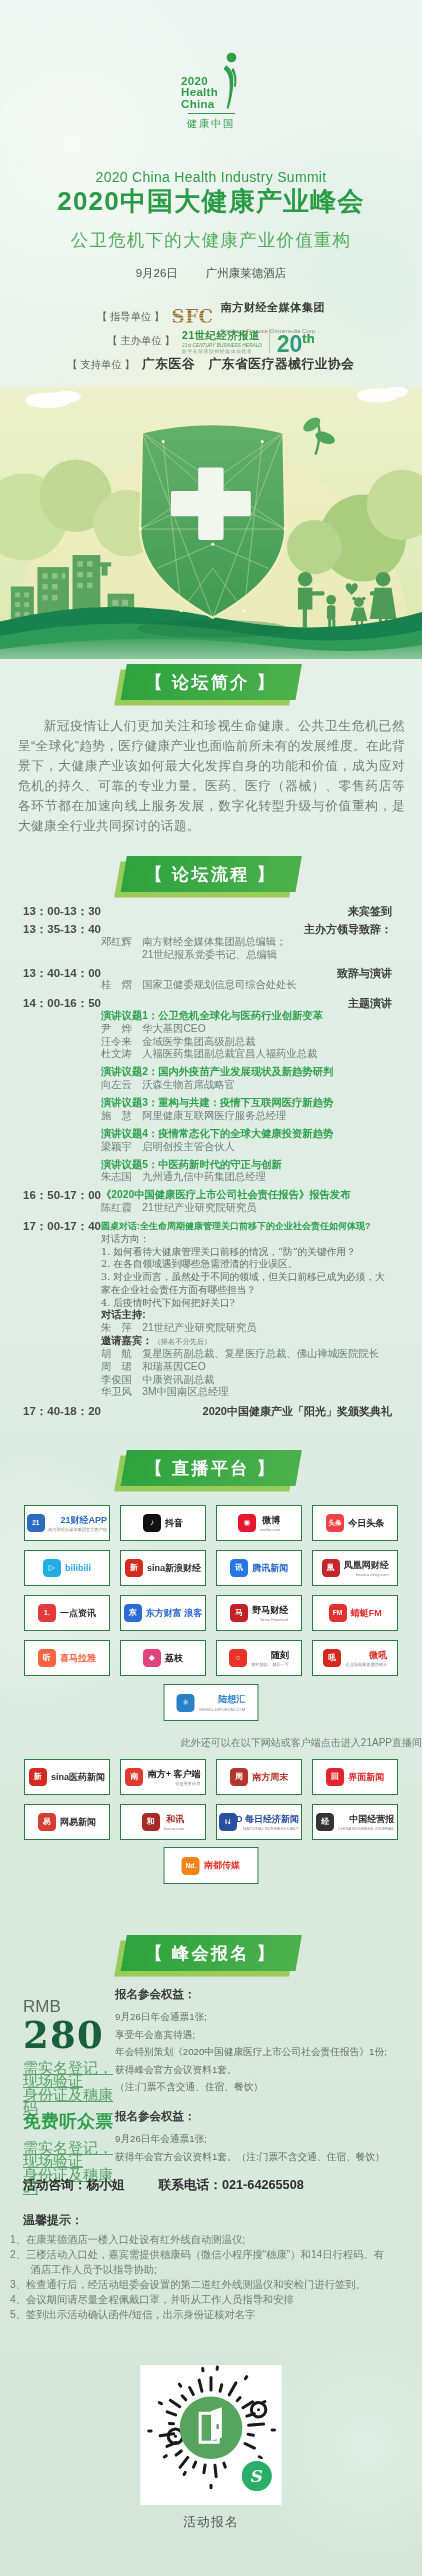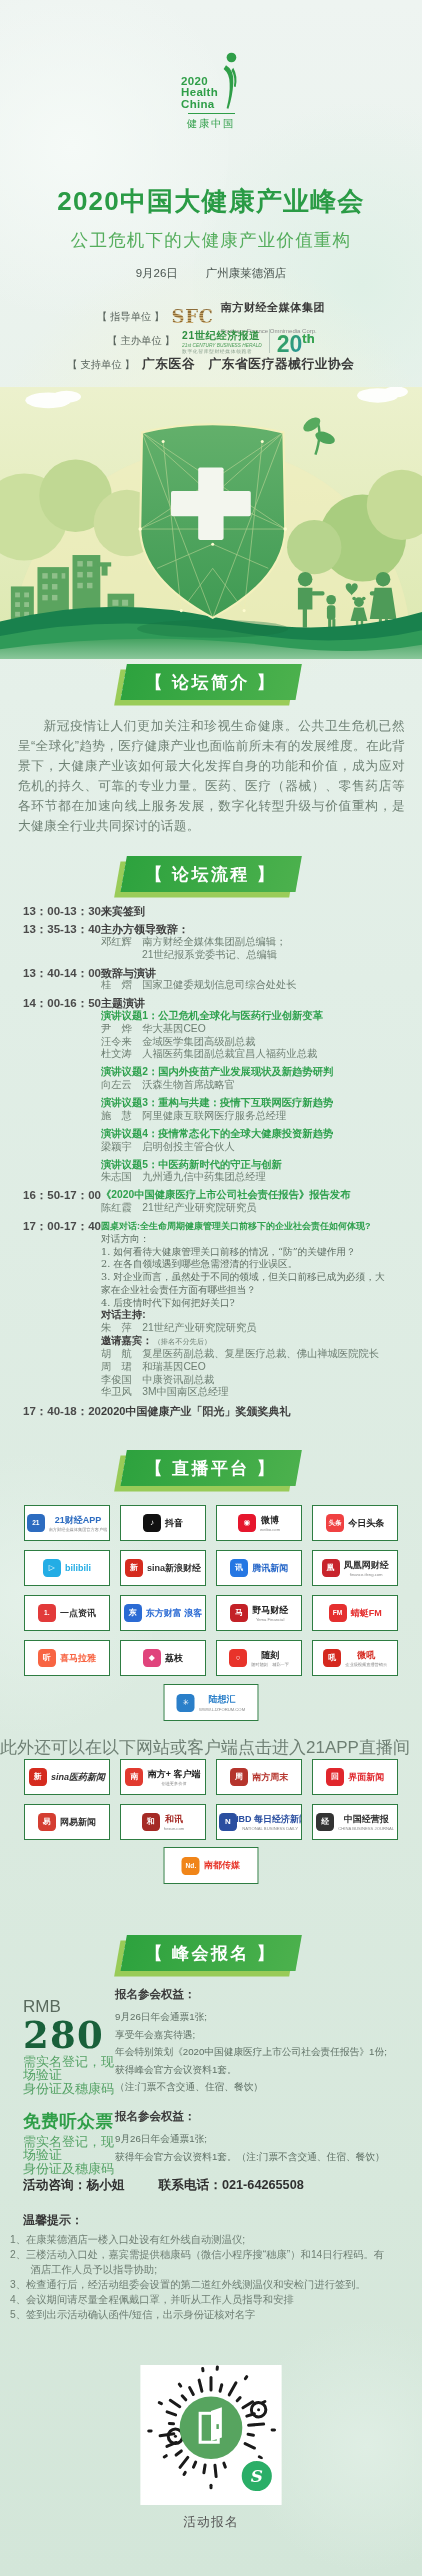--- a/index.html
+++ b/index.html
@@ -58,48 +58,48 @@
 
   .intro-text{position:absolute;top:716px;left:18px;width:387px;color:#6e8074;font-size:12.7px;line-height:20px;
     text-align:justify;text-indent:2em;letter-spacing:0.3px;}
 
   
   .agenda{position:absolute;top:905px;left:0;width:423px;}
   .agenda-row{display:flex;margin-bottom:5.4px;}
   .agenda-time{flex:none;width:101px;padding-left:23px;box-sizing:border-box;color:#4a4a4a;font-size:11.5px;font-weight:bold;line-height:12.7px;}
   .agenda-content{width:291px;}
   .agenda-content>div{line-height:12.7px;}
-  .a-bold{color:#3d3d3d;font-size:11px;font-weight:bold;}
+  .a-bold{color:#3d3d3d;font-size:11px;font-weight:bold;text-align:right;}
   .a-green{color:#2fa14e;font-size:10.3px;font-weight:bold;}
   .a-green-sm{color:#2fa14e;font-size:9px;font-weight:bold;}
   .a-speaker{color:#6e7f73;font-size:10.3px;}
   .a-speaker-indent{color:#6e7f73;font-size:10.3px;padding-left:41px;}
   .a-label{color:#3d3d3d;font-size:10.3px;font-weight:bold;}
   .a-kai{color:#5e6e63;font-size:9.7px;font-family:"DejaVu Serif","Liberation Serif",serif;}
   .a-gap{height:5.4px;}
   .a-note{color:#6e7f73;font-size:7.2px;font-weight:normal;margin-left:1.2px;}
 
   
   .lg-grid{position:absolute;left:24px;width:374px;display:grid;grid-template-columns:repeat(4,1fr);column-gap:10.3px;row-gap:9px;}
   .lg-box{background:#fff;border:1.2px solid #2e7d42;height:36px;box-sizing:border-box;display:flex;align-items:center;justify-content:center;gap:4.2px;overflow:hidden;padding:0 1.8px;}
   .lg-icon{flex:none;width:18px;height:18px;border-radius:4.2px;color:#fff;display:flex;align-items:center;justify-content:center;font-weight:bold;font-size:7.9px;line-height:7.9px;text-align:center;}
-  .lg-text{display:flex;flex-direction:column;align-items:center;min-width:0;}
+  .lg-text{display:flex;flex-direction:column;align-items:flex-end;min-width:0;}
   .lg-name{font-size:9px;font-weight:bold;white-space:nowrap;}
   .lg-sub{font-size:4.2px;color:#8a8a8a;margin-top:0.6px;white-space:nowrap;}
   .lg-center{position:absolute;left:50%;transform:translateX(-50%);width:95px;}
   .lg-center .lg-box{height:37px;}
-  .live-note{position:absolute;top:1736px;left:0;right:0;text-align:left;color:#6e7f73;font-size:17px;}
+  .live-note{position:absolute;top:1736px;left:0;right:0;text-align:right;color:#6e7f73;font-size:10px;}
 
   
   .ticket{position:absolute;left:0;width:423px;display:flex;}
   .ticket-left{flex:none;width:115px;padding-left:23px;box-sizing:border-box;}
   .ticket-right{width:284px;}
   .t-currency{color:#5a6a5e;font-size:17px;font-family:Liberation Sans, sans-serif;margin-top:10px;}
   .t-price{color:#19603a;font-size:37px;line-height:36px;font-weight:bold;font-family:"DejaVu Serif",serif;letter-spacing:1.2px;}
-  .t-note{color:#57a367;font-size:13px;line-height:13.3px;margin-top:2px;}
+  .t-note{color:#57a367;font-size:15px;line-height:13.3px;margin-top:8px;text-decoration:underline;}
   .t-name{color:#2f9e48;font-size:17.5px;font-weight:bold;letter-spacing:0.6px;}
   .benefits-title{color:#3c3c3c;font-size:11.5px;font-weight:bold;margin-bottom:6px;}
   .benefit-line{color:#5f7065;font-size:9.7px;line-height:17.5px;}
   .contact{position:absolute;top:2177px;left:23px;color:#303030;font-size:12.7px;font-weight:bold;}
   .contact .spacer{display:inline-block;width:34px;}
   .tips-title{position:absolute;top:2212px;left:23px;color:#383838;font-size:12px;font-weight:bold;}
   .tips{position:absolute;top:2232px;left:10px;width:381px;}
   .tip-line{color:#6e7e73;font-size:10.3px;line-height:15px;padding-left:2em;text-indent:-2em;}
 
   
@@ -128,20 +128,21 @@
           <circle cx="19" cy="9" r="8" fill="#2f9e48"></circle>
           <path d="M10,22 Q24,30 22,52 Q21,72 14,94 L11,93 Q17,70 16,52 Q16,36 6,28 Z" fill="#2f9e48"></path>
           <path d="M22,26 Q30,40 26,58 L23,57 Q26,42 19,30 Z" fill="#2f9e48"></path>
         </svg>
       </div>
       <div class="logo-divider"></div>
       <div class="logo-cn">健康中国</div>
     </div>
   </div>
 
+  <div class="title-en">2020 China Health Industry Summit</div>
   <div class="title-cn">2020中国大健康产业峰会</div>
   <div class="subtitle">公卫危机下的大健康产业价值重构</div>
   <div class="date-line">
     <span>9月26日</span><span class="gap"></span><span>广州康莱德酒店</span>
   </div>
 
   <div class="org-row" style="top:300px;">
     <span class="org-label">【 指导单位 】</span>
     <span class="sfc-logo">SFC</span>
     <span class="org-names">
@@ -490,21 +491,21 @@
           <div class="lg-name" style="color: rgb(42, 127, 201);">陆想汇</div>
           <div class="lg-sub">WWW.LJZFORUM.COM</div>
         </div>
       </div>
     </div>
   <div class="live-note" style="top: 1736px;">此外还可以在以下网站或客户端点击进入21APP直播间</div>
   <div class="lg-grid" id="grid2" style="top:1759px;">
       <div class="lg-box">
         <div class="lg-icon" style="background: rgb(213, 43, 30);">新</div>
         <div class="lg-text">
-          <div class="lg-name" style="color: rgb(51, 51, 51); font-style: italic;">sina医药新闻</div>
+          <div class="lg-name" style="color: rgb(51, 51, 51);">sina医药新闻</div>
         </div>
       </div>
       <div class="lg-box">
         <div class="lg-icon" style="background: rgb(225, 58, 47);">南</div>
         <div class="lg-text">
           <div class="lg-name" style="color: rgb(34, 34, 34);">南方+ 客户端</div>
           <div class="lg-sub">创造更多价值</div>
         </div>
       </div>
       <div class="lg-box">

